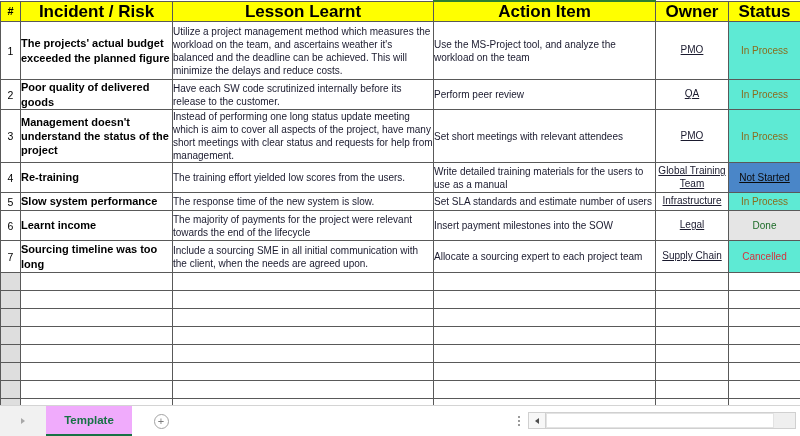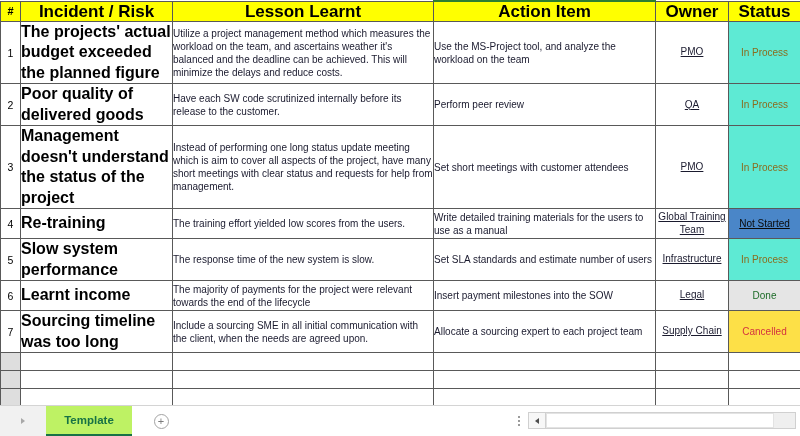--- a/index.html
+++ b/index.html
@@ -80,21 +80,21 @@
 
   
   td.num-cell {
     background: #ffffff;
     text-align: center;
     font-size: 10.5px;
     color: #000000;
     vertical-align: middle;
   }
   td.risk-cell {
-    font-size: 16px;
+    font-size: 11px;
     font-weight: bold;
     color: #000000;
     padding: 2px 3px 2px 5px;
     line-height: 1.28;
     text-align: left;
   }
   td.lesson-cell, td.action-cell {
     font-size: 10px;
     color: #1a1a2e;
     padding: 2px 4px 2px 4px;
@@ -113,21 +113,21 @@
     font-size: 10px;
     text-align: center;
     white-space: nowrap;
     padding: 1px 2px;
   }
 
   
   .st-inprocess  { background: #5eead4; color: #8a6d1f; }
   .st-notstarted { background: #4a86c8; color: #0a0a0a; text-decoration: underline; }
   .st-done       { background: #e5e5e5; color: #1d6b28; }
-  .st-cancelled  { background: #fde047; color: #d33340; }
+  .st-cancelled  { background: #5eead4; color: #d33340; }
 
   
   tr.empty-row td {
     height: 18px;
     background: #ffffff;
   }
   tr.empty-row td.num-cell {
     background: #dedede;
   }
 
@@ -152,21 +152,21 @@
   }
   .tab-nav .arrow-right {
     width: 0; height: 0;
     border-left: 4px solid #a8a8a8;
     border-top: 3px solid transparent;
     border-bottom: 3px solid transparent;
   }
   .sheet-tab {
     min-width: 86px;
     padding: 0 14px;
-    background: #bef264;
+    background: #f0abfc;
     color: #177245;
     font-size: 11.5px;
     font-weight: bold;
     display: flex;
     align-items: center;
     justify-content: center;
     border-bottom: 2.5px solid #177245;
     box-sizing: border-box;
   }
   .add-sheet {
@@ -287,21 +287,21 @@
             <td class="risk-cell">Poor quality of delivered goods</td>
             <td class="lesson-cell">Have each SW code scrutinized internally before its release to the customer.</td>
             <td class="action-cell">Perform peer review</td>
             <td class="owner-cell">QA</td>
             <td class="status-cell status-badge st-inprocess">In Process</td>
           </tr>
           <tr class="data-row" style="height: 46px;">
             <td class="num-cell">3</td>
             <td class="risk-cell">Management doesn't understand the status of the project</td>
             <td class="lesson-cell">Instead of performing one long status update meeting which is aim to cover all aspects of the project, have many short meetings with clear status and requests for help from management.</td>
-            <td class="action-cell">Set short meetings with customer attendees</td>
+            <td class="action-cell">Set short meetings with relevant attendees</td>
             <td class="owner-cell">PMO</td>
             <td class="status-cell status-badge st-inprocess">In Process</td>
           </tr>
           <tr class="data-row" style="height: 30px;">
             <td class="num-cell">4</td>
             <td class="risk-cell">Re-training</td>
             <td class="lesson-cell">The training effort yielded low scores from the users.</td>
             <td class="action-cell">Write detailed training materials for the users to use as a manual</td>
             <td class="owner-cell">Global Training Team</td>
             <td class="status-cell status-badge st-notstarted">Not Started</td>

